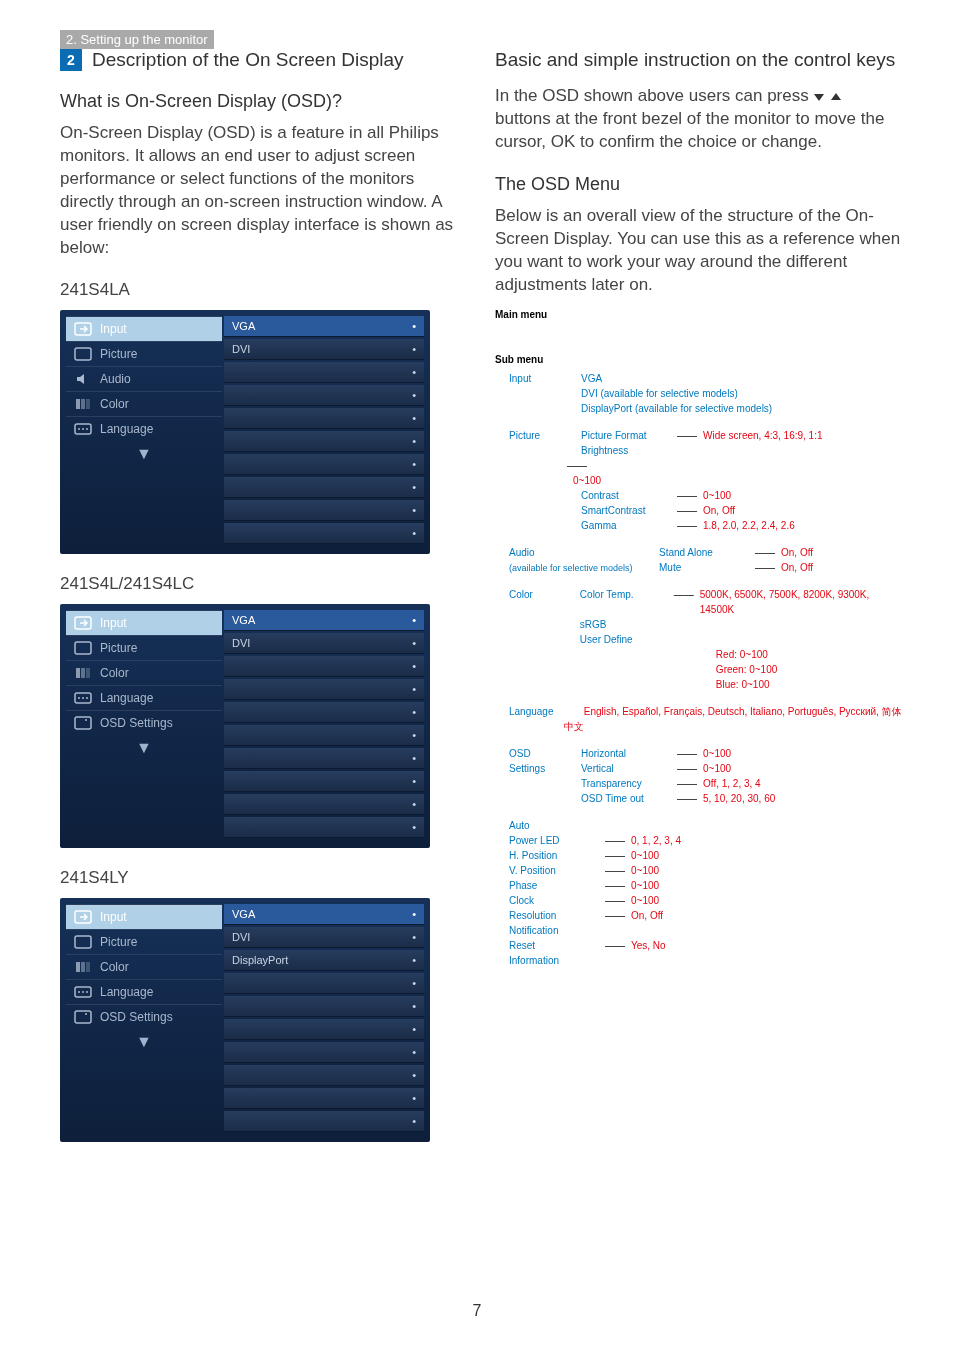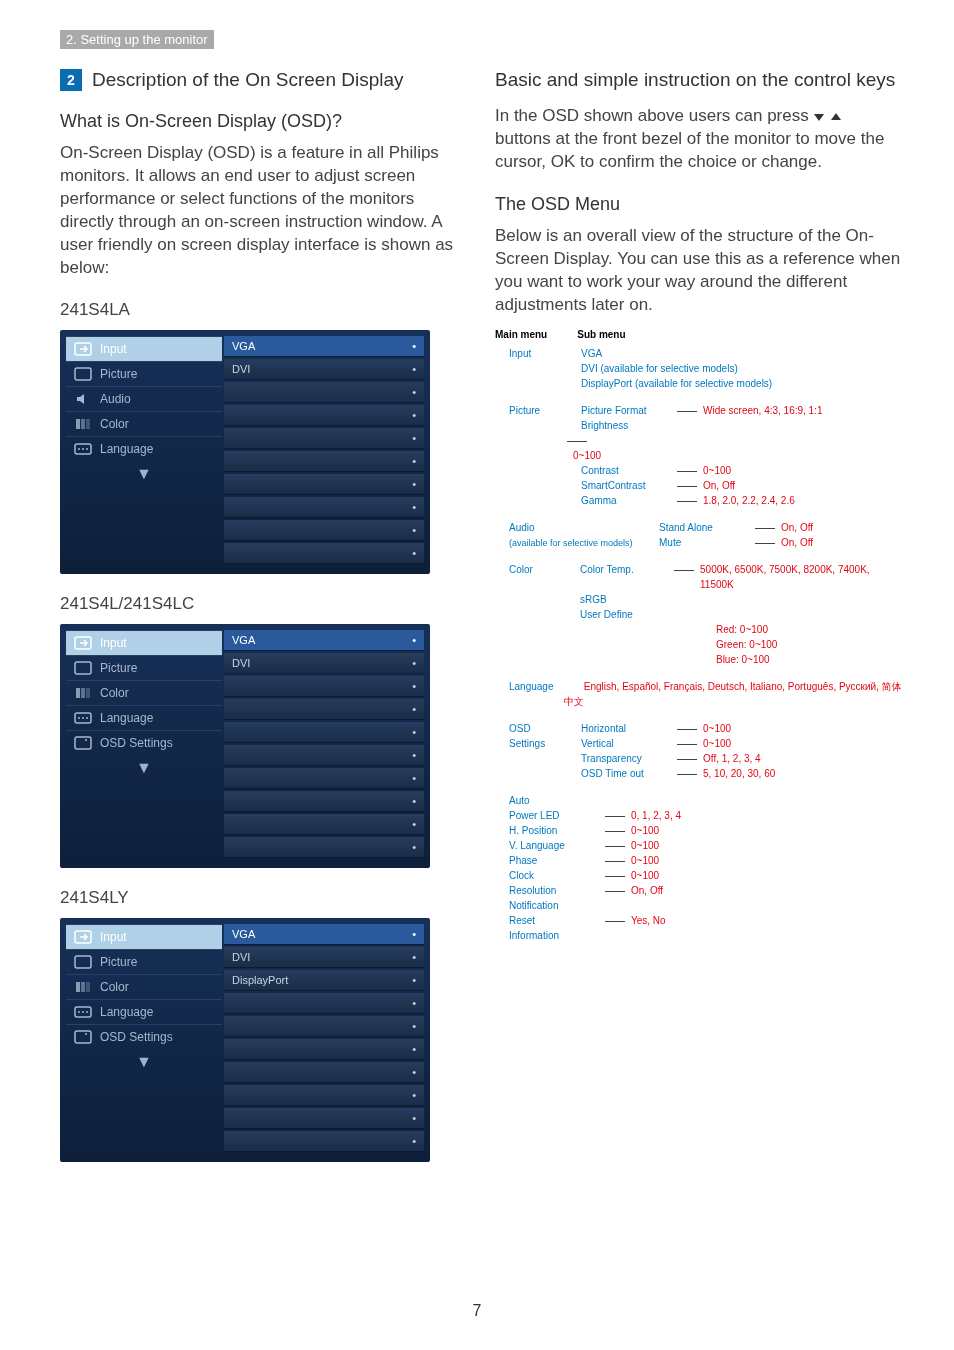--- a/index.html
+++ b/index.html
@@ -4,21 +4,21 @@
 <style>
   * { box-sizing: border-box; margin: 0; padding: 0; }
   body {
     width: 954px; height: 1350px;
     background: #fff;
     font-family: "Gill Sans", "Gill Sans MT", "Segoe UI", Arial, sans-serif;
     color: #333;
     position: relative;
   }
   .page { padding: 30px 52px 0 60px; }
-  .breadcrumb { background:#a9a9a9; color:#fff; padding:2px 6px; font-size:13px; display:inline-block; margin-bottom:20px;}
+  .breadcrumb { background:#a9a9a9; color:#fff; padding:2px 6px; font-size:13px; display:inline-block; margin-bottom:0;}
   .cols { display:flex; gap:28px; }
   .col { flex:1 1 0; }
   .step-row { display:flex; align-items:center; gap:10px; margin-bottom:14px;}
   .step-num { background:#0a6db3; color:#fff; width:22px; height:22px; display:flex; align-items:center; justify-content:center; font-weight:bold; font-size:14px;}
   .h-section { font-size:19px; font-weight:400; }
   .h-sub { font-size:18px; font-weight:400; margin-top:20px; margin-bottom:10px;}
   p.body { font-size:17px; font-weight:300; line-height:1.35; margin-bottom:10px; color:#444;}
   .model { font-size:17px; font-weight:300; margin-top:20px; margin-bottom:10px; color:#444;}
   
   .osd { background: linear-gradient(#163058,#0d1f3a); padding:6px 6px 10px 6px; border-radius:2px; width:370px; display:flex; gap:2px;}
@@ -359,21 +359,21 @@
         <svg class="icon-inline" viewBox="0 0 10 10">
             <polygon points="0,8 10,8 5,1" fill="#333"></polygon>
           </svg>
         <span> buttons at the front bezel of the monitor to move the cursor, </span><b>OK</b><span> to confirm the choice or change.</span>
       </p>
 
       <div class="h-sub">The OSD Menu</div>
       <p class="body">Below is an overall view of the structure of the On-Screen Display. You can use this as a reference when you want to work your way around the different adjustments later on.</p>
 
       <div class="tree">
-        <div style="display:flex; gap:30px;" class="main-head">
+        <div style="display:flex; gap:30px;flex-direction:column;" class="main-head">
           <span>Main menu</span>
           <span>Sub menu</span>
         </div>
 
         <div class="tree-group">
           <div class="tree-row">
             <div class="ml">Input</div>
             <div class="sub-block" id="tree-input">
                 <div class="sub">VGA</div>
                 <div class="sub">DVI (available for selective models)</div>
@@ -436,21 +436,21 @@
           </div>
         </div>
 
         <div class="tree-group">
           <div class="tree-row">
             <div class="ml">Color</div>
             <div class="sub-block" id="tree-color">
                 <div style="display: flex;">
                   <span class="sub" style="width: 110px;">Color Temp.</span>
                   <span class="dash"> —— </span>
-                  <span class="vals" style="padding-left: 6px;">5000K, 6500K, 7500K, 8200K, 7400K, 11500K</span>
+                  <span class="vals" style="padding-left: 6px;">5000K, 6500K, 7500K, 8200K, 9300K, 14500K</span>
                 </div>
                 <div style="display: flex;">
                   <span class="sub" style="width: 110px;">sRGB</span>
                 </div>
                 <div style="display: flex;">
                   <span class="sub" style="width: 110px;">User Define</span>
                 </div>
                 <div style="padding-left: 130px;"><span class="vals">Red: 0~100</span></div>
                 <div style="padding-left: 130px;"><span class="vals">Green: 0~100</span></div>
                 <div style="padding-left: 130px;"><span class="vals">Blue: 0~100</span></div>
@@ -503,21 +503,21 @@
                   <span class="sub" style="width: 110px;">Power LED</span>
                   <span class="dash"> —— </span>
                   <span class="vals" style="padding-left: 6px;">0, 1, 2, 3, 4</span>
                 </div>
                 <div style="display: flex;">
                   <span class="sub" style="width: 110px;">H. Position</span>
                   <span class="dash"> —— </span>
                   <span class="vals" style="padding-left: 6px;">0~100</span>
                 </div>
                 <div style="display: flex;">
-                  <span class="sub" style="width: 110px;">V. Language</span>
+                  <span class="sub" style="width: 110px;">V. Position</span>
                   <span class="dash"> —— </span>
                   <span class="vals" style="padding-left: 6px;">0~100</span>
                 </div>
                 <div style="display: flex;">
                   <span class="sub" style="width: 110px;">Phase</span>
                   <span class="dash"> —— </span>
                   <span class="vals" style="padding-left: 6px;">0~100</span>
                 </div>
                 <div style="display: flex;">
                   <span class="sub" style="width: 110px;">Clock</span>

